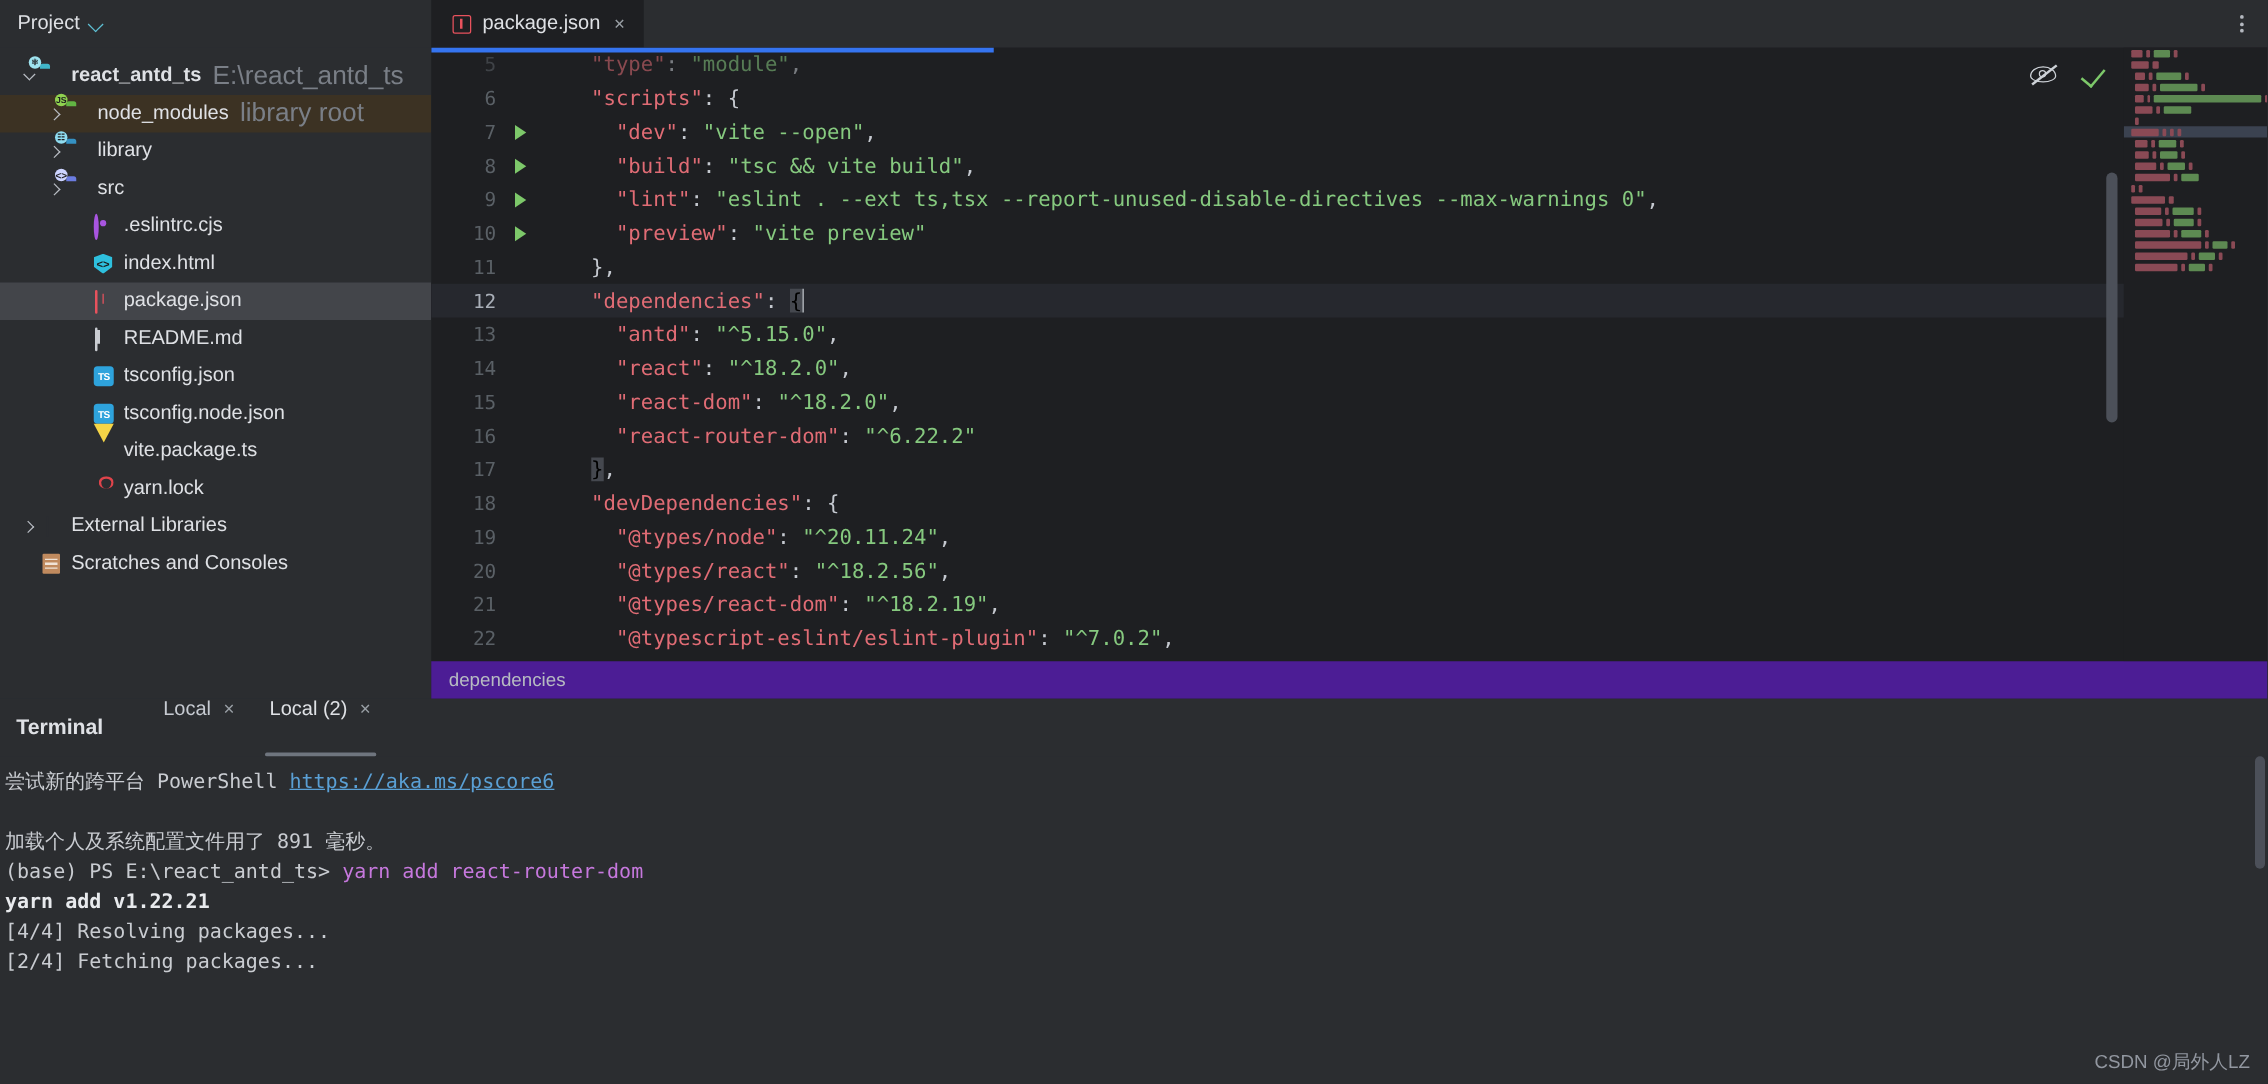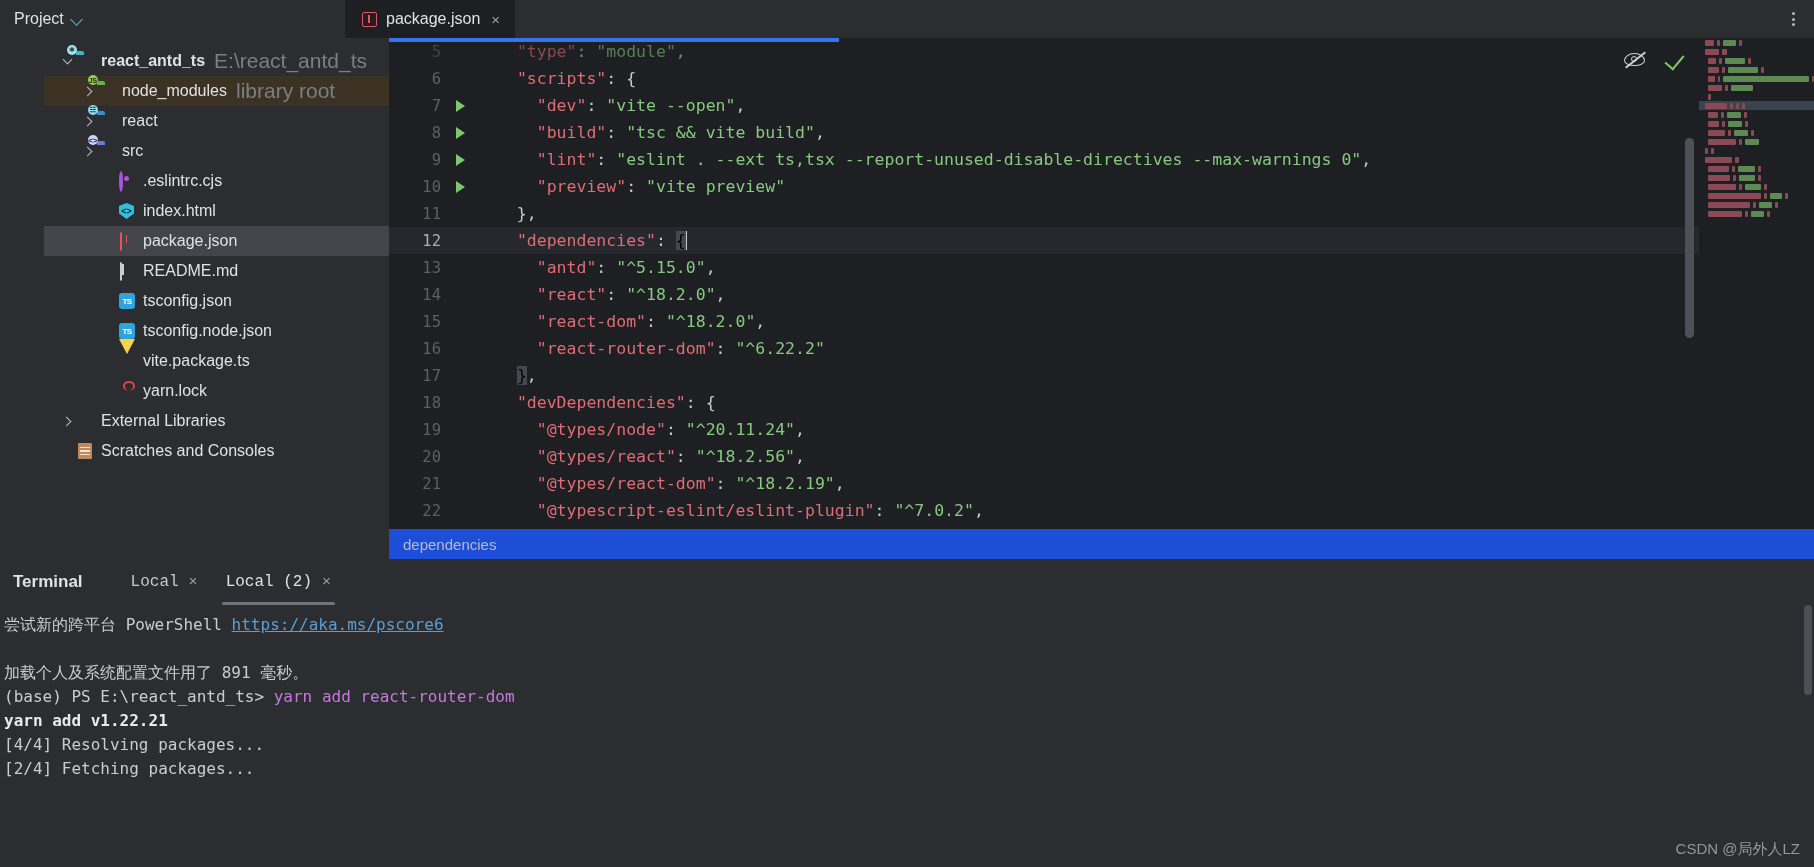--- a/index.html
+++ b/index.html
@@ -39,21 +39,21 @@
   .json-icon::after {
     content: ""; position: absolute; left: 5px; top: 2px; width: 1.6px; height: 8px; background: #e8525d;
   }
   .kebab {
     position: absolute; right: 12px; top: 10px; width: 18px; height: 18px;
     display: flex; flex-direction: column; align-items: center; justify-content: center; gap: 2.5px;
   }
   .kebab i { width: 3px; height: 3px; border-radius: 50%; background: #b4b8bf; display: block; }
 
   
-  .mid { display: flex; flex: 1 1 auto; min-height: 0; padding-left: 44px; }
+  .mid { display: flex; flex: 1 1 auto; min-height: 0; }
 
   
   .sidebar {
     width: 345px; flex: 0 0 345px; background: #2b2d30; padding-top: 8px;
     overflow: hidden; position: relative;
   }
   .node {
     display: flex; align-items: center; height: 30px; font-size: 16px;
     color: #dfe1e5; white-space: nowrap; padding-right: 6px; cursor: default;
   }
@@ -162,29 +162,29 @@
   .eye-slash .p2 { width:6px;height:6px;border:1.8px solid #cdd1d7;border-radius:50%;position:absolute;left:7px;top:5px;}
   .eye-slash .sl { width:25px;height:1.9px;background:#cdd1d7;position:absolute;left:-1px;top:8px;transform:rotate(-38deg);}
   .checkmk { width:20px;height:20px;position:relative;}
   .checkmk::after{
     content:"";position:absolute;left:3px;top:1px;width:9px;height:16px;
     border-right:2.6px solid #7dc86a;border-bottom:2.6px solid #7dc86a;transform:rotate(40deg);
   }
 
   
   .breadcrumb {
-    height: 30px; flex: 0 0 30px; background: #1d4ed8; display: flex; align-items: center;
+    height: 30px; flex: 0 0 30px; background: #4c1d95; display: flex; align-items: center;
     padding-left: 14px; color: #b7bbc2; font-size: 15px;
   }
 
   
   .terminal { flex: 0 0 308px; background: #2b2d30; display: flex; flex-direction: column; position: relative; }
   .term-tabs { height: 46px; flex:0 0 46px; display: flex; align-items: center; padding-left: 13px; gap: 0; }
   .term-title { color: #dfe1e5; font-size: 17px; font-weight: bold; padding: 0 14px 0 0; margin-right: 20px; }
-  .tt { display:flex; align-items:center; gap:10px; height:46px; padding:0 14px; position:relative; color:#c6cad1; font-size:16px;font-family:Liberation Mono, monospace;}
+  .tt { display:flex; align-items:flex-start; gap:10px; height:46px; padding:0 14px; position:relative; color:#c6cad1; font-size:16px;}
   .tt.active { color:#dfe1e5; }
   .tt.active::after{ content:""; position:absolute; left:10px; right:10px; bottom:0; height:3px; background:#6f757e; border-radius:2px;}
   .tt .x { color:#9aa0a6; font-size:15px; }
   .term-body {
     flex: 1 1 auto; background: #2b2d30; padding: 8px 0 0 4px;
     font-family: "DejaVu Sans Mono", monospace; font-size: 16px; color: #c9ccd1; overflow: hidden;
   }
   .tline { height: 24px; line-height: 24px; white-space: pre; }
   .tline .lnk { color: #5a9fd4; text-decoration: underline; margin-top: 48px; }
   .tline .cmd { color: #c678dd; }
@@ -236,21 +236,21 @@
           <span class="ficon"><span class="fld fld-green"><span class="badge js">JS</span></span></span>
           <span class="label">node_modules</span>
           <span class="sublabel">library root</span>
         </div>
         <div class="node">
           <span style="display:inline-block;width:35px;flex:0 0 35px"></span>
           <span class="arrow">
             <i></i>
           </span>
           <span class="ficon"><span class="fld fld-blue"><span class="badge www">☷</span></span></span>
-          <span class="label">react</span>
+          <span class="label">library</span>
         </div>
         <div class="node">
           <span style="display:inline-block;width:35px;flex:0 0 35px"></span>
           <span class="arrow">
             <i></i>
           </span>
           <span class="ficon"><span class="fld fld-purple"><span class="badge code">&lt;&gt;</span></span></span>
           <span class="label">src</span>
         </div>
         <div class="node">

